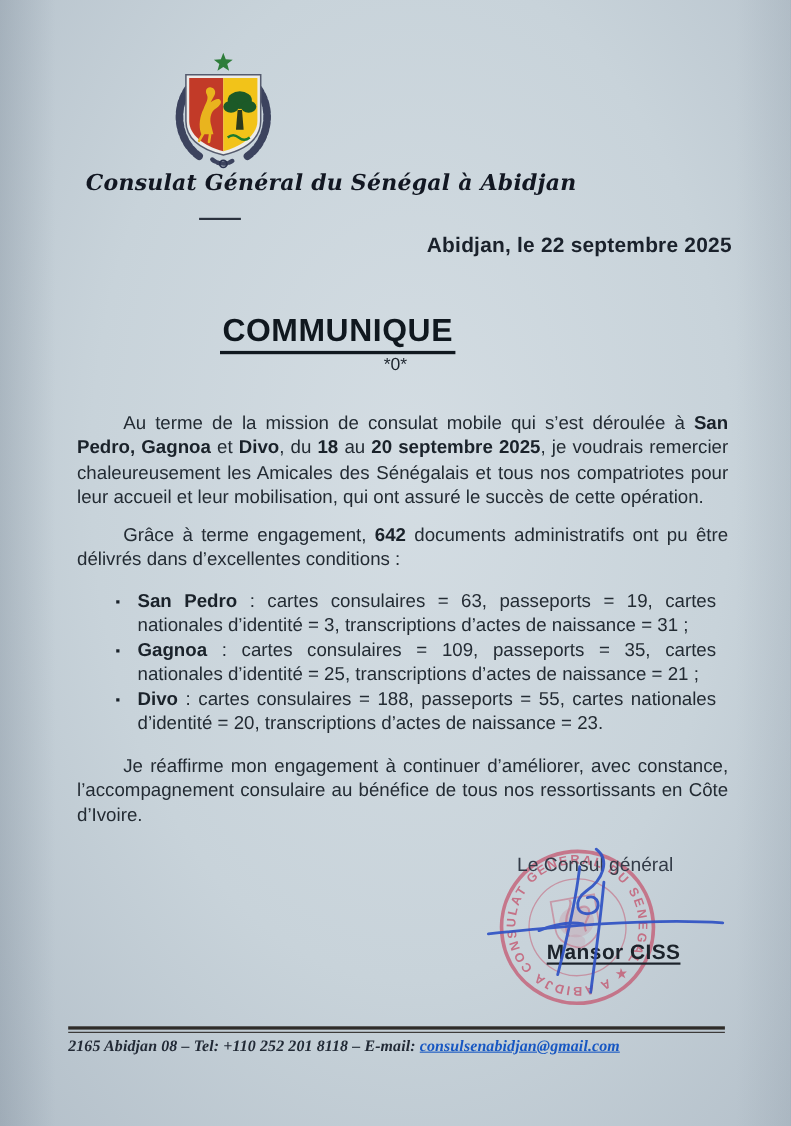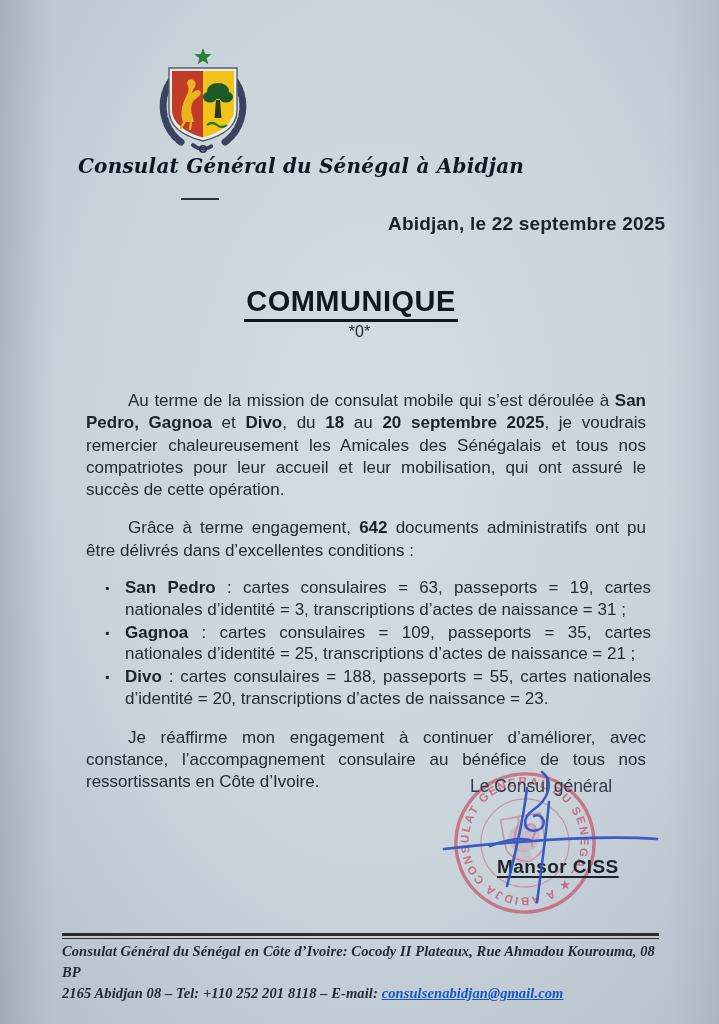--- a/index.html
+++ b/index.html
@@ -12,29 +12,29 @@
   }
   .abs{position:absolute;}
   
   .org-script{
     left:78px;top:154px;font-family:"DejaVu Serif","Liberation Serif",serif;
     font-style:italic;font-weight:bold;font-size:20px;color:#121722;letter-spacing:.2px;
   }
   .org-divider{left:181px;top:198px;width:38px;height:0;border-top:2.5px solid #2a313d;}
   .dateline{left:388px;top:213px;font-weight:bold;font-size:19px;color:#1a212b;letter-spacing:.2px;}
   
-  .title-wrap{left:0;top:285px;width:614px;text-align:center;margin-left:44px;}
+  .title-wrap{left:0;top:285px;width:614px;text-align:center;}
   .title{
     display:inline-block;font-weight:bold;font-size:29px;letter-spacing:.5px;color:#10181f;
     border-bottom:3px solid #10181f;padding:0 2px 1px 2px;
   }
   .subtitle{left:0;top:323px;width:719px;text-align:center;font-size:16px;color:#1c242d;}
   
   .body{left:70px;top:374px;width:592px;font-size:17px;line-height:22.3px;text-align:justify;color:#232b33;}
-  .body p{margin:16px;text-indent:42px;}
+  .body p{margin:0;text-indent:42px;}
   .p-gap1{margin-bottom:13px !important;}
   .p-gap2{margin-bottom:15px !important;}
   .b, .body b{font-weight:bold;color:#1a222a;}
   ul.doc-list{margin:0 0 17px 0;padding:0 0 0 55px;list-style:none;}
   ul.doc-list li{position:relative;margin:0 11px 1px 0;line-height:21.8px;}
   ul.doc-list li::before{content:"▪";position:absolute;left:-20px;top:1px;font-size:12px;color:#1a222a;}
   
   .consul-role{left:470px;top:776px;font-size:17.5px;color:#333b47;}
   .consul-name{
     left:497px;top:856px;font-size:19px;font-weight:bold;color:#1c232b;
@@ -130,17 +130,16 @@
       <path d="M14,89 C60,84 160,74 227,79"></path>
       <path d="M97,28 C94,55 85,95 77,126"></path>
       <path d="M119,42 C116,75 112,105 107,142"></path>
       <path d="M112,12 C125,22 118,40 103,50 C90,59 94,74 108,70 C118,67 114,52 104,56"></path>
       <path d="M60,86 C75,80 90,78 100,80"></path>
     </g>
   </svg>
 
   <div class="abs footer-rule"></div>
   <div class="abs footer-text">
-    <div><span>Consulat Général du Sénégal en Côte d’Ivoire: Cocody II Plateaux, Rue Ahmadou Kourouma, 08 BP</span></div>
     <div><span>2165 Abidjan 08 – Tel: +110 252 201 8118 – E-mail: </span><span class="seg-link">consulsenabidjan@gmail.com</span></div>
   </div>
 
 </div>
 
 </body></html>

